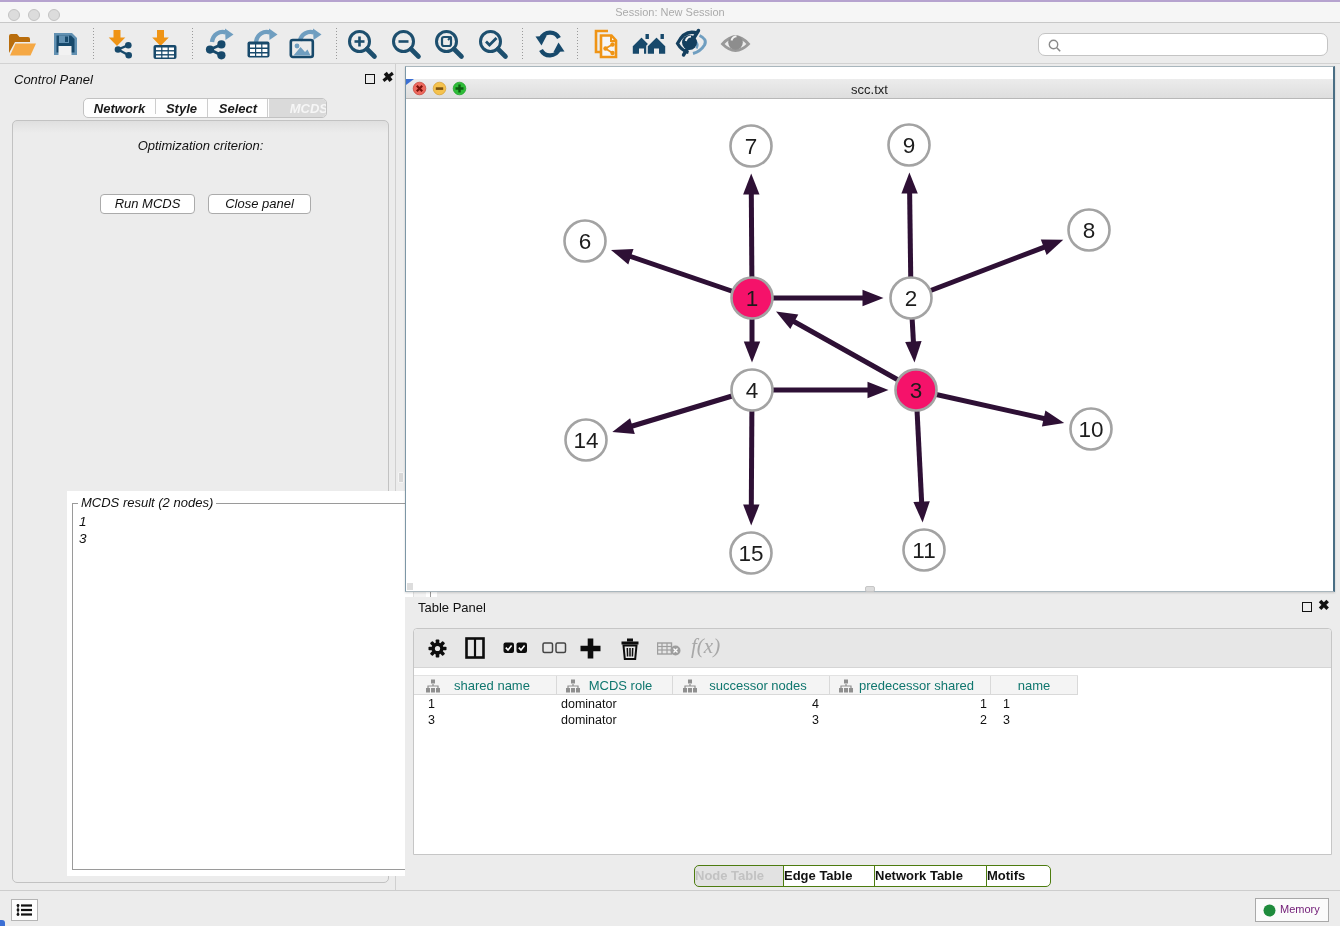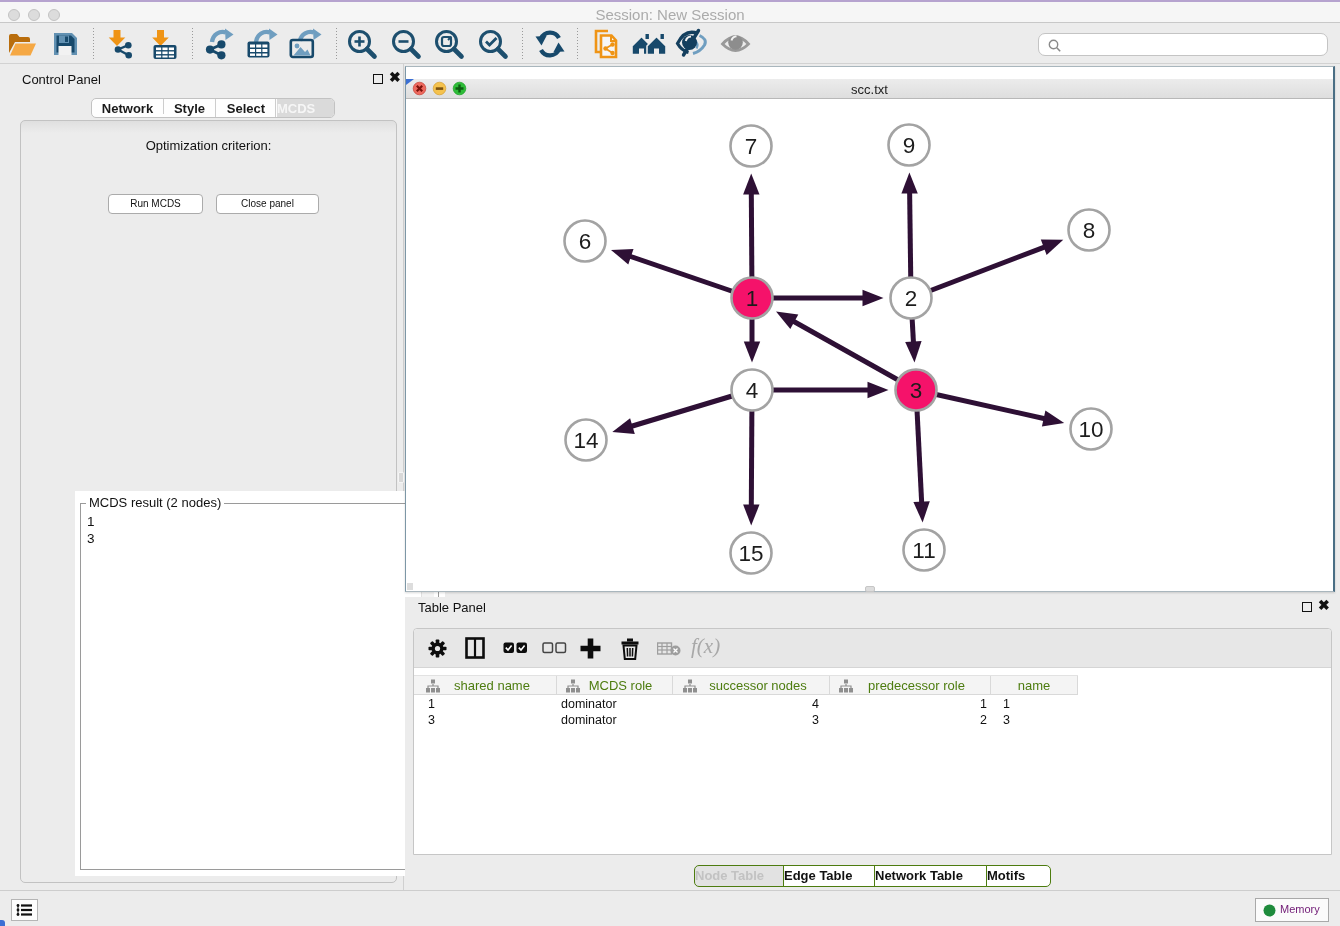--- a/index.html
+++ b/index.html
@@ -2,50 +2,50 @@
 <html><head>
 <meta charset="utf-8">
 <style>
 * { margin:0; padding:0; box-sizing:border-box; }
 html,body { width:1340px; height:926px; overflow:hidden; }
 body { font-family:"Liberation Sans", sans-serif; background:#ececec; position:relative; }
 .abs { position:absolute; }
 
 #titlebar { left:0; top:0; width:1340px; height:23px; background:#f6f6f6; border-top:2px solid #b6a3cf; border-bottom:1px solid #c8c8c8; }
 .tl { position:absolute; top:7px; width:12px; height:12px; border-radius:50%; background:#dcdcdc; border:1px solid #c3c3c3; }
-#title-text { position:absolute; top:4px; left:0; width:1340px; text-align:center; font-size:15px; color:#ababab; }
+#title-text { position:absolute; top:4px; left:0; width:1340px; text-align:center; font-size:11px; color:#ababab; }
 
 #toolbar { left:0; top:23px; width:1340px; height:41px; background:#ececec; border-bottom:1px solid #d2d2d2; }
 .tbi { position:absolute; top:3px; width:36px; height:36px; }
 .tbsep { position:absolute; top:5px; width:1px; height:32px; background-image:linear-gradient(#9a9a9a 1px, transparent 1px); background-size:1px 3px; }
 #searchbox { position:absolute; left:1038px; top:10px; width:290px; height:23px; background:#fff; border:1px solid #c4c4c4; border-radius:7px; }
 
-#cpanel { left:12px; top:64px; width:392px; height:826px; background:#ececec; border-right:1px solid #d0d0d0; }
+#cpanel { left:4px; top:64px; width:392px; height:826px; background:#ececec; border-right:1px solid #d0d0d0;font-style:italic; }
 #cp-title { position:absolute; left:10px; top:8px; font-size:13px; color:#111; }
 .wbtn { position:absolute; top:10px; width:10px; height:10px; border:1.5px solid #111; }
 .xbtn { position:absolute; top:5px; font-size:14px; font-weight:bold; color:#111; }
 #cp-content { position:absolute; left:8px; top:56px; width:377px; height:763px; border:1px solid #c2c2c2; border-radius:5px; background:linear-gradient(#dfdfdf, #ececec 12px); }
 #opt-label { position:absolute; left:0; top:17px; width:100%; text-align:center; font-size:13px; color:#111; }
 #dropdown { position:absolute; left:44px; top:40px; width:311px; height:21px; background:#fff; border:1px solid #ababab; border-radius:5px; font-size:13px; color:#111; line-height:19px; padding-left:13px; }
-.btn { position:absolute; top:73px; height:20px; background:#fff; border:1px solid #ababab; border-radius:4px; font-size:10px; color:#111; text-align:center; line-height:18px; }
+.btn { position:absolute; top:73px; height:20px; background:#fff; border:1px solid #ababab; border-radius:4px; font-size:13px; color:#111; text-align:center; line-height:18px; }
 #results-outer { position:absolute; left:6px; top:370px; width:370px; height:385px; background:#fff;margin-left:48px; }
 #fieldset { position:absolute; left:5px; top:12px; width:359px; height:367px; border:1px solid #9a9a9a; }
 #fs-legend { position:absolute; left:5px; top:-9px; background:#fff; padding:0 3px; font-size:13px; color:#111; }
 #fs-scroll { position:absolute; right:4px; top:2px; width:13px; height:360px; background:#f3f3f3; border-left:1px solid #e0e0e0; }
 
 #gwin { left:405px; top:66px; width:930px; height:526px; background:#fff; border:1px solid #a9b6bd; border-left:1px solid #7d97a6; border-right:2px solid #4a6e84; box-shadow:0 1px 2px rgba(0,0,0,0.15); }
 #gtitle { position:absolute; left:0; top:12px; width:100%; height:20px; background:linear-gradient(#ececec,#dedede); border-bottom:1px solid #b8b8b8; }
 #gtitle-text { position:absolute; left:0; top:3px; width:100%; text-align:center; font-size:13px; color:#222; }
 
 #tpanel { left:405px; top:597px; width:935px; height:293px; background:#ececec; }
 #tp-title { position:absolute; left:13px; top:3px; font-size:13px; color:#111; }
 #tp-box { position:absolute; left:8px; top:31px; width:919px; height:227px; background:#fff; border:1px solid #c6c6c6; border-radius:4px 4px 0 0; }
 #tp-toolbar { position:absolute; left:0px; top:0px; width:917px; height:39px; background:#e7e7e7; border-bottom:1px solid #d5d5d5; border-radius:4px 4px 0 0; }
 #thead { position:absolute; left:0px; top:46px; width:664px; height:20px; background:#f4f4f4; border-top:1px solid #e2e2e2; border-bottom:1px solid #d9d9d9; }
-.thcell { position:absolute; top:0; height:19px; border-right:1px solid #d9d9d9; font-size:13px; color:#4d7c0f; text-align:center; line-height:19px; }
+.thcell { position:absolute; top:0; height:19px; border-right:1px solid #d9d9d9; font-size:13px; color:#0f766e; text-align:center; line-height:19px; }
 .hic { position:absolute; top:3px; }
 .trow { position:absolute; font-size:12.5px; color:#111; height:16px; line-height:16px; }
 #btabs { position:absolute; left:289px; top:268px; height:22px; }
 .btab { position:absolute; top:0; height:22px; background:#fff; border:1px solid #4d7c0f; font-size:13px; font-weight:bold; color:#111; line-height:20px; }
 
 #statusbar { left:0; top:890px; width:1340px; height:36px; background:#ececec; border-top:1px solid #cdcdcd; }
 #sb-left { position:absolute; left:11px; top:8px; width:27px; height:22px; background:#fdfdfd; border:1px solid #b5b5b5; }
 #sb-mem { position:absolute; left:1255px; top:7px; width:74px; height:24px; background:#fbfbfb; border:1px solid #a9a9a9; font-size:11px; color:#701a75; }
 </style>
 </head>
@@ -198,21 +198,21 @@
 </div>
 
 <div class="abs" id="cpanel">
   <div id="cp-title">Control Panel</div>
   <div class="wbtn" style="left:361px;"></div>
   <div class="xbtn" style="left:377px;">✖</div>
   <div id="tabbar" style="position:absolute; left:79px; top:34px; width:244px; height:20px; border:1px solid #c2c2c2; border-radius:5px; background:#fefefe; overflow:hidden;">
     <div style="position:absolute; left:0; top:0; width:72px; height:15px; border-right:1px solid #cdcdcd; font-size:13px; font-weight:bold; color:#1a1a1a; text-align:center; line-height:19px;">Network</div>
     <div style="position:absolute; left:72px; top:0; width:52px; height:20px; border-right:1px solid #cdcdcd; font-size:13px; font-weight:bold; color:#1a1a1a; text-align:center; line-height:19px;">Style</div>
     <div style="position:absolute; left:125px; top:0; width:59px; height:20px; border-right:1px solid #cdcdcd; font-size:13px; font-weight:bold; color:#1a1a1a; text-align:center; line-height:19px;">Select</div>
-    <div style="position:absolute; left:185px; top:0; width:59px; height:20px; background:#dadada; font-size:13px; font-weight:bold; color:#f6f6f6; text-align:left; line-height:19px;">MCDS</div>
+    <div style="position:absolute; left:185px; top:0; width:59px; height:20px; background:#dadada; font-size:13px; font-weight:bold; color:#f6f6f6; text-align:right; line-height:19px;">MCDS</div>
   </div>
   <div id="cp-content">
     <div id="opt-label">Optimization criterion:</div>
     <div class="btn" style="left:87px; width:95px;">Run MCDS</div>
     <div class="btn" style="left:195px; width:103px;">Close panel</div>
     <div id="results-outer">
       <div id="fieldset">
         <div id="fs-legend">MCDS result (2 nodes)</div>
         <div style="position:absolute;left:6px;top:10px;font-size:13.5px;color:#111;line-height:16.5px;">1<br>3</div>
         <div id="fs-scroll"></div>
@@ -380,21 +380,21 @@
             <rect x="6" y="9" width="4" height="4.5" fill="#8f8f8f"></rect>
             <rect x="11" y="9" width="4" height="4.5" fill="#8f8f8f"></rect>
             <path d="M8 5 v2 M3 9 v-2 h10 v2" fill="none" stroke="#8f8f8f" stroke-width="1.2"></path>
           </svg><span style="margin-left:14px;">successor nodes</span></div>
       <div class="thcell" style="left:416px; width:161px;"><svg class="hic" style="left:8px;" width="16" height="14" viewBox="0 0 16 14">
             <rect x="6" y="0.5" width="4" height="4" fill="#8f8f8f"></rect>
             <rect x="1" y="9" width="4" height="4.5" fill="#8f8f8f"></rect>
             <rect x="6" y="9" width="4" height="4.5" fill="#8f8f8f"></rect>
             <rect x="11" y="9" width="4" height="4.5" fill="#8f8f8f"></rect>
             <path d="M8 5 v2 M3 9 v-2 h10 v2" fill="none" stroke="#8f8f8f" stroke-width="1.2"></path>
-          </svg><span style="margin-left:13px;">predecessor role</span></div>
+          </svg><span style="margin-left:13px;">predecessor shared</span></div>
       <div class="thcell" style="left:577px; width:87px;">name</div>
     </div>
     <div id="trows">
       <div class="trow" style="left:14px; top:67px;">1</div>
       <div class="trow" style="left:147px; top:67px;">dominator</div>
       <div class="trow" style="left:300px; top:67px; width:105px; text-align:right;">4</div>
       <div class="trow" style="left:470px; top:67px; width:103px; text-align:right;">1</div>
       <div class="trow" style="left:589px; top:67px;">1</div>
       <div class="trow" style="left:14px; top:83px;">3</div>
       <div class="trow" style="left:147px; top:83px;">dominator</div>

